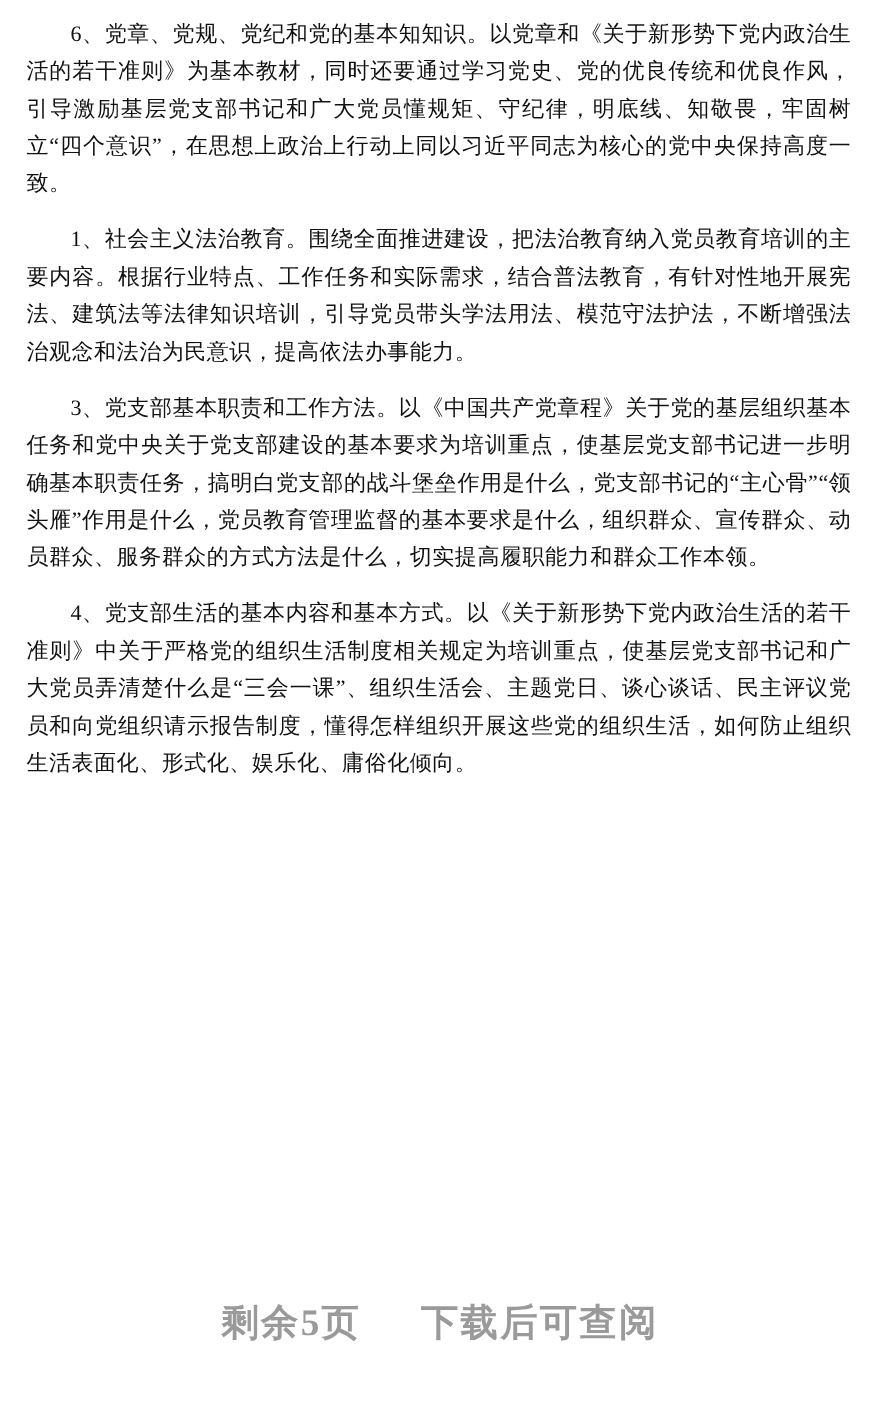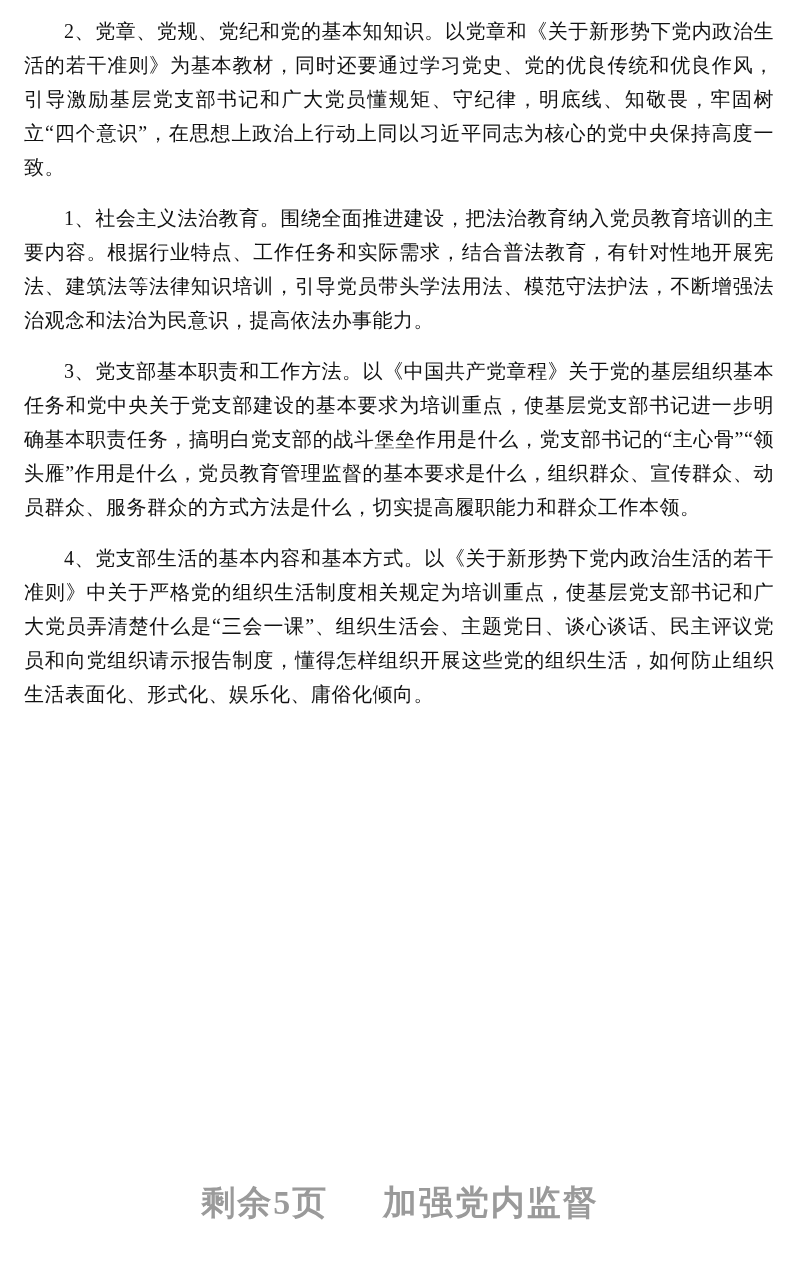--- a/index.html
+++ b/index.html
@@ -43,25 +43,25 @@
   .footer .gap {
     display: inline-block;
     width: 1.6em;
   }
 </style>
 </head>
 <body>
 
 <div class="page">
 
-  <p class="para indent">2、党章、党规、党纪和党的基本知知识。以党章和《关于新形势下党内政治生活的若干准则》为基本教材，同时还要通过学习党史、党的优良传统和优良作风，引导激励基层党支部书记和广大党员懂规矩、守纪律，明底线、知敬畏，牢固树立“四个意识”，在思想上政治上行动上同以习近平同志为核心的党中央保持高度一致。</p>
+  <p class="para indent">6、党章、党规、党纪和党的基本知知识。以党章和《关于新形势下党内政治生活的若干准则》为基本教材，同时还要通过学习党史、党的优良传统和优良作风，引导激励基层党支部书记和广大党员懂规矩、守纪律，明底线、知敬畏，牢固树立“四个意识”，在思想上政治上行动上同以习近平同志为核心的党中央保持高度一致。</p>
 
   <p class="para indent">1、社会主义法治教育。围绕全面推进建设，把法治教育纳入党员教育培训的主要内容。根据行业特点、工作任务和实际需求，结合普法教育，有针对性地开展宪法、建筑法等法律知识培训，引导党员带头学法用法、模范守法护法，不断增强法治观念和法治为民意识，提高依法办事能力。</p>
 
   <p class="para indent">3、党支部基本职责和工作方法。以《中国共产党章程》关于党的基层组织基本任务和党中央关于党支部建设的基本要求为培训重点，使基层党支部书记进一步明确基本职责任务，搞明白党支部的战斗堡垒作用是什么，党支部书记的“主心骨”“领头雁”作用是什么，党员教育管理监督的基本要求是什么，组织群众、宣传群众、动员群众、服务群众的方式方法是什么，切实提高履职能力和群众工作本领。</p>
 
   <p class="para indent">4、党支部生活的基本内容和基本方式。以《关于新形势下党内政治生活的若干准则》中关于严格党的组织生活制度相关规定为培训重点，使基层党支部书记和广大党员弄清楚什么是“三会一课”、组织生活会、主题党日、谈心谈话、民主评议党员和向党组织请示报告制度，懂得怎样组织开展这些党的组织生活，如何防止组织生活表面化、形式化、娱乐化、庸俗化倾向。</p>
 
 </div>
 
 <div class="footer">
-  <span>剩余5页</span><span class="gap"></span><span>加强党内监督</span>
+  <span>剩余5页</span><span class="gap"></span><span>下载后可查阅</span>
 </div>
 
 </body></html>

